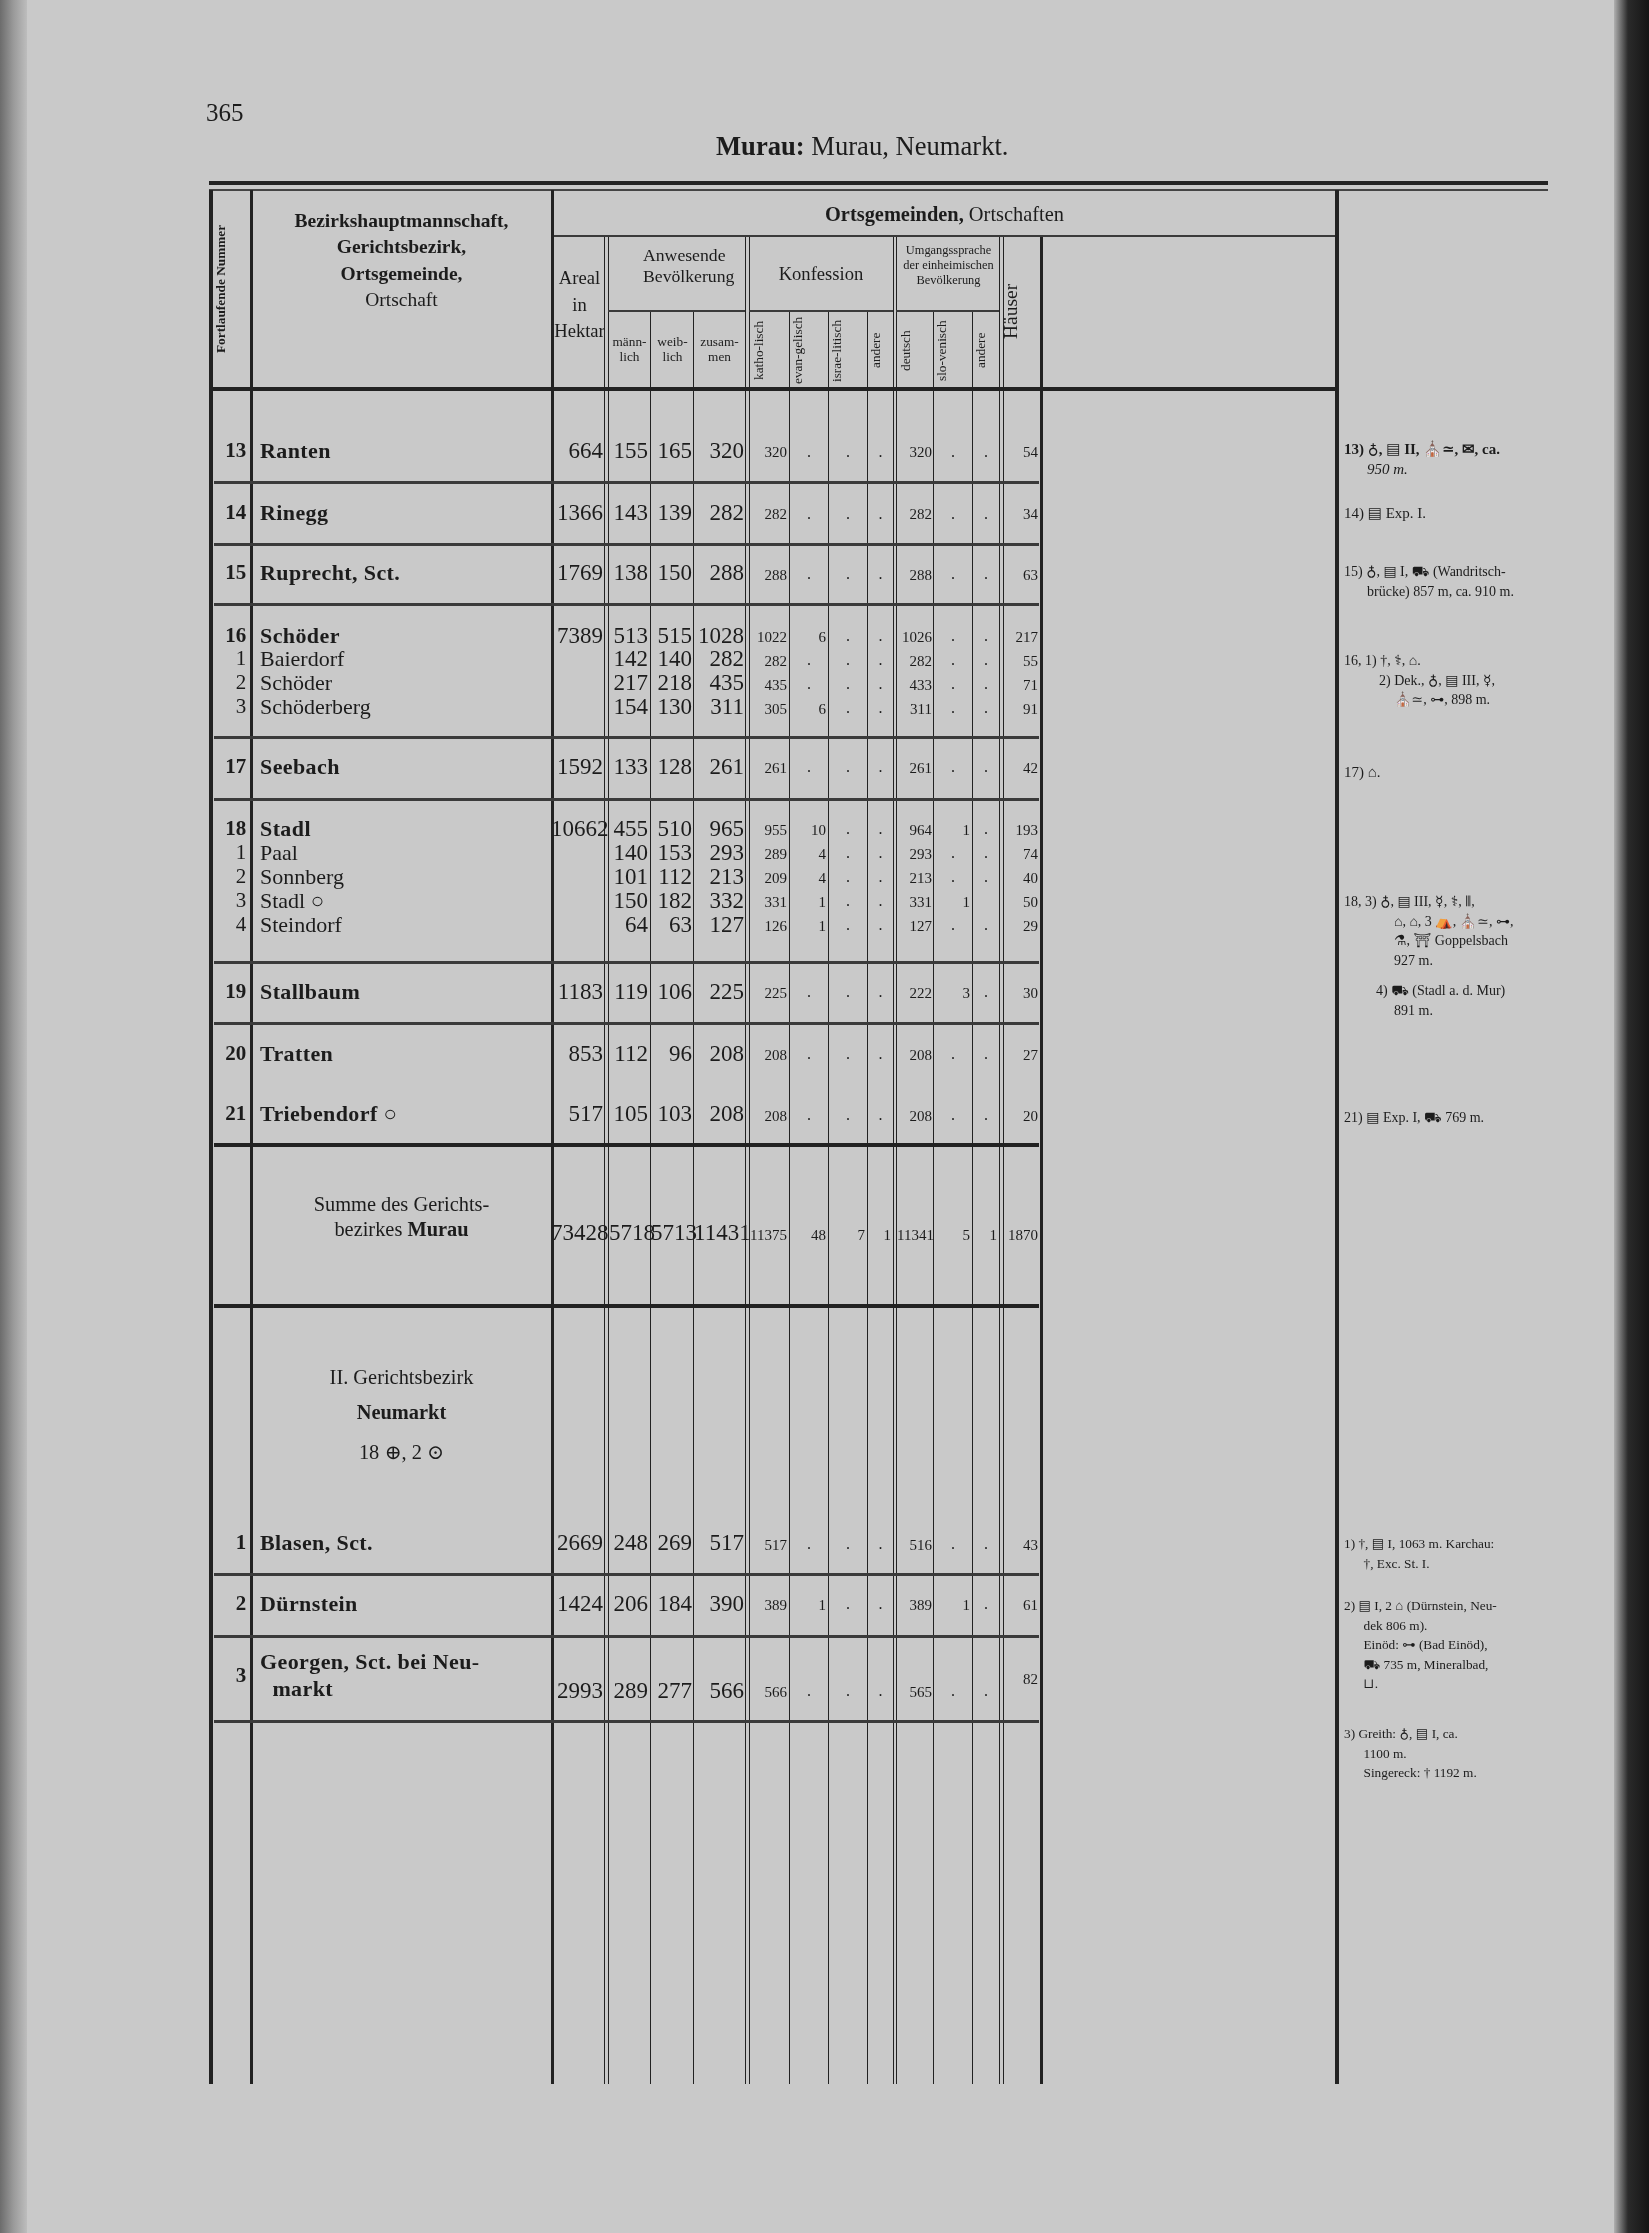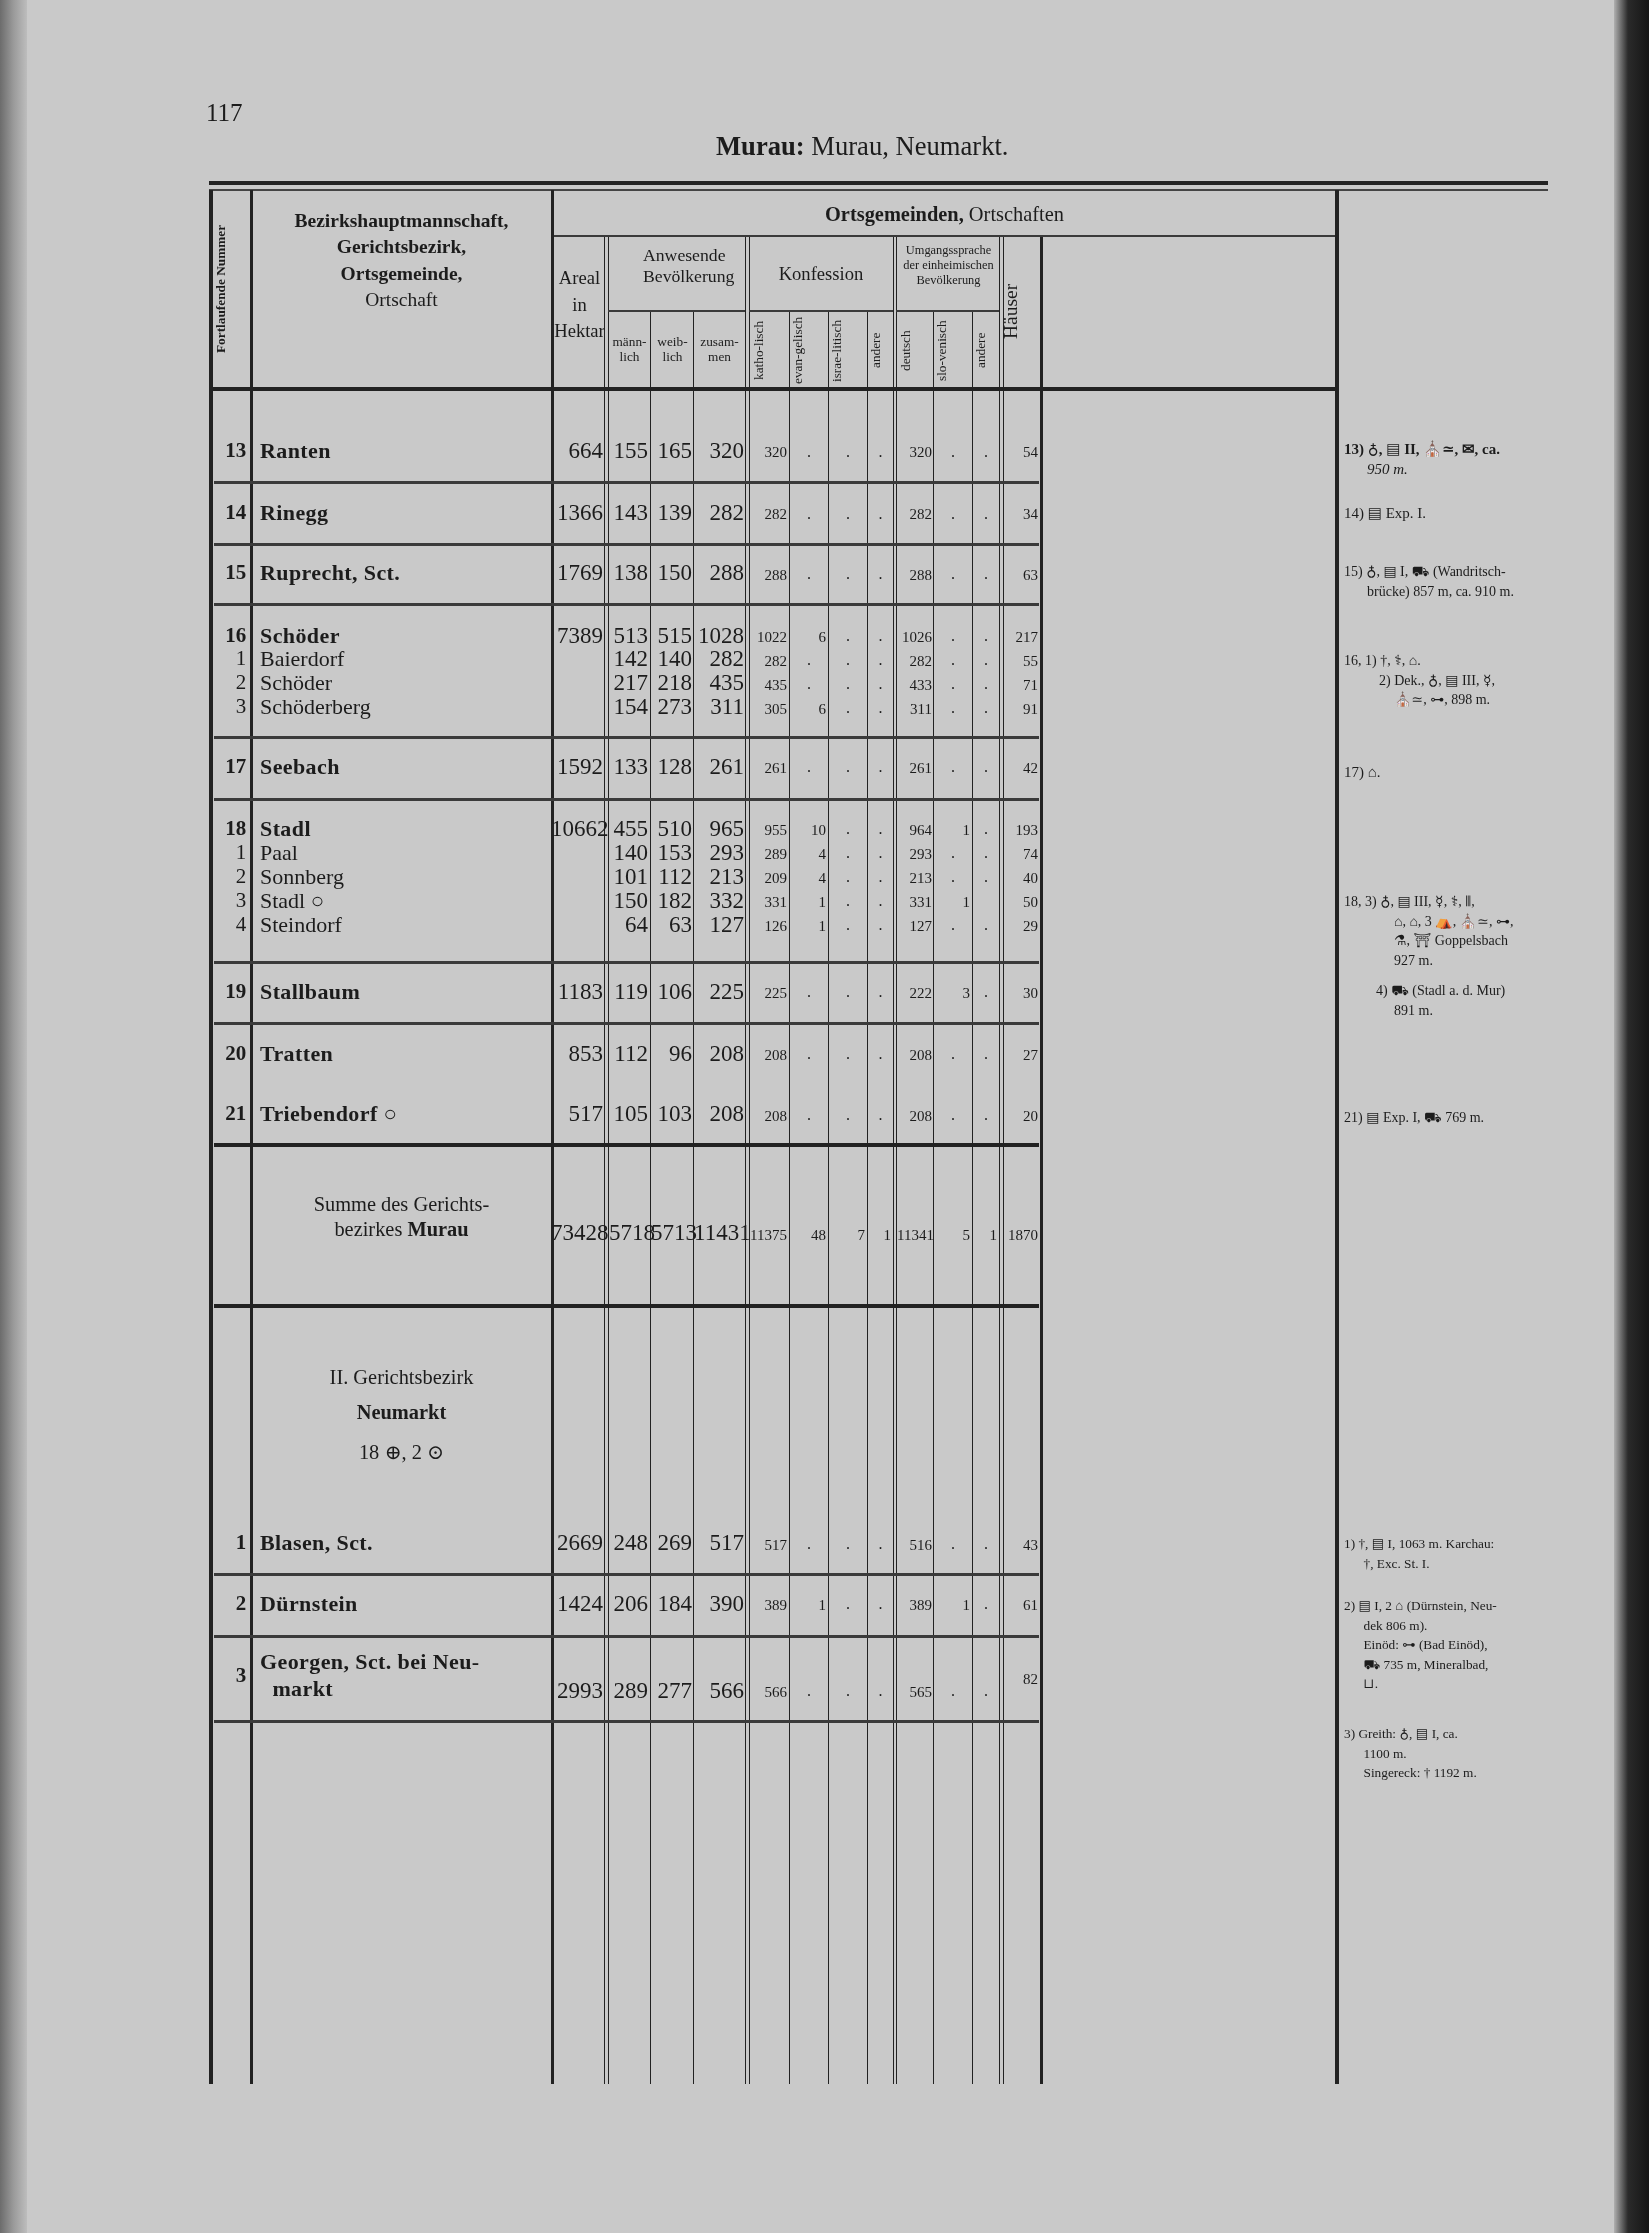--- a/index.html
+++ b/index.html
@@ -38,21 +38,21 @@
   .hdr { text-align: center; font-size: 19.5px; line-height: 26.6px; }
   .hdr-small { text-align: center; font-size: 13.3px; line-height: 15px; }
   .vert { writing-mode: vertical-rl; transform: rotate(180deg); text-align: center; font-size: 13.3px; line-height: 14px; }
 </style>
 </head>
 <body>
 
 <div class="left-edge"></div>
 <div class="right-edge"></div>
 
-<div class="page-number">117</div>
+<div class="page-number">365</div>
 <div class="running-head"><b>Murau:</b><span> Murau, Neumarkt.</span></div>
 
 <div class="table-wrap">
   <div class="rule-top"></div>
   <div class="rule-top2"></div>
 
   <div class="vline" style="left:0;width:4.4px"></div>
   <div class="vline" style="left:41px;width:2.7px"></div>
   <div class="vline" style="left:342px;width:2.7px"></div>
   <div class="vline" style="left:395px;width:0.9px;top:56px"></div>
@@ -214,21 +214,21 @@
     <div class="cell dot" style="left:659px;top:494px;width:25px">.</div>
     <div class="cell num-s" style="left:688px;top:496px;width:35px">433</div>
     <div class="cell dot" style="left:725px;top:494px;width:38px">.</div>
     <div class="cell dot" style="left:764px;top:494px;width:26px">.</div>
     <div class="cell num-s" style="left:794px;top:496px;width:35px">71</div>
   </div>
   <div>
     <div class="cell idx-n" style="left:5.3px;top:513px;width:32px">3</div>
     <div class="cell name-n" style="left:51px;top:513px">Schöderberg</div>
     <div class="cell num" style="left:400px;top:513px;width:39px">154</div>
-    <div class="cell num" style="left:442px;top:513px;width:41px">273</div>
+    <div class="cell num" style="left:442px;top:513px;width:41px">130</div>
     <div class="cell num" style="left:485px;top:513px;width:50px">311</div>
     <div class="cell num-s" style="left:541px;top:520px;width:37px">305</div>
     <div class="cell num-s" style="left:581px;top:520px;width:36px">6</div>
     <div class="cell dot" style="left:620px;top:518px;width:38px">.</div>
     <div class="cell dot" style="left:659px;top:518px;width:25px">.</div>
     <div class="cell num-s" style="left:688px;top:520px;width:35px">311</div>
     <div class="cell dot" style="left:725px;top:518px;width:38px">.</div>
     <div class="cell dot" style="left:764px;top:518px;width:26px">.</div>
     <div class="cell num-s" style="left:794px;top:520px;width:35px">91</div>
   </div>

